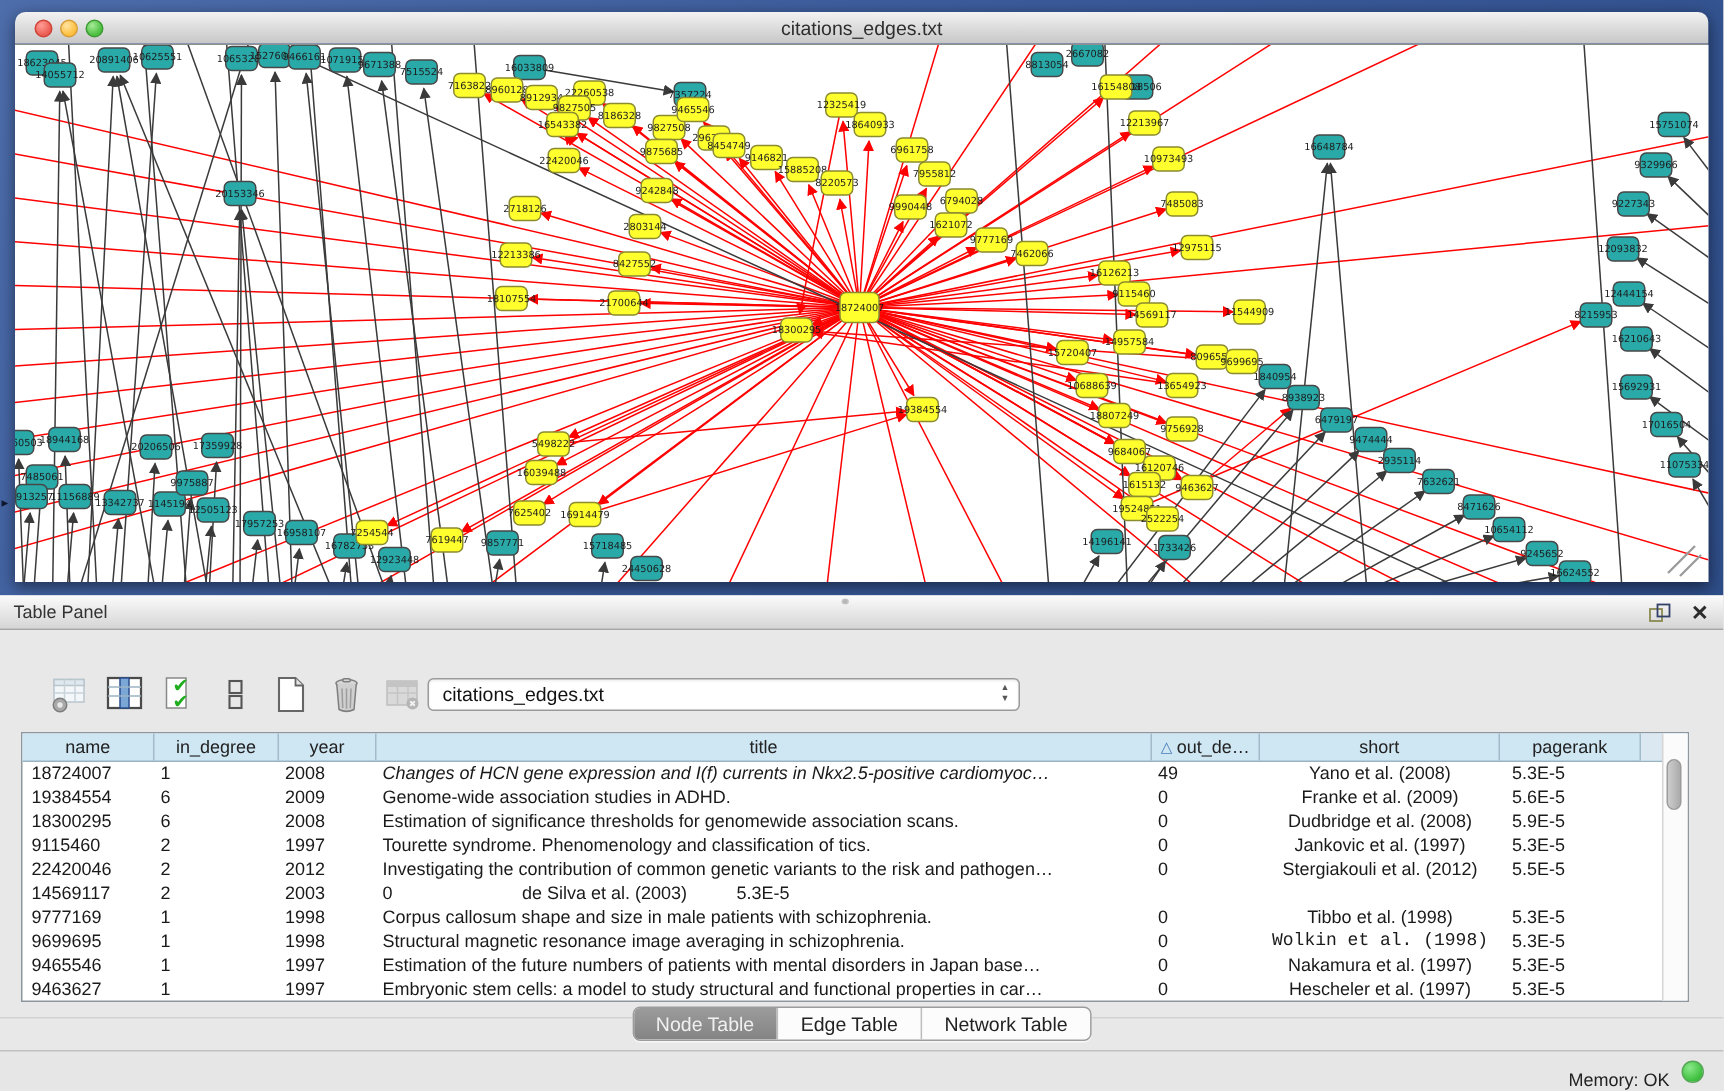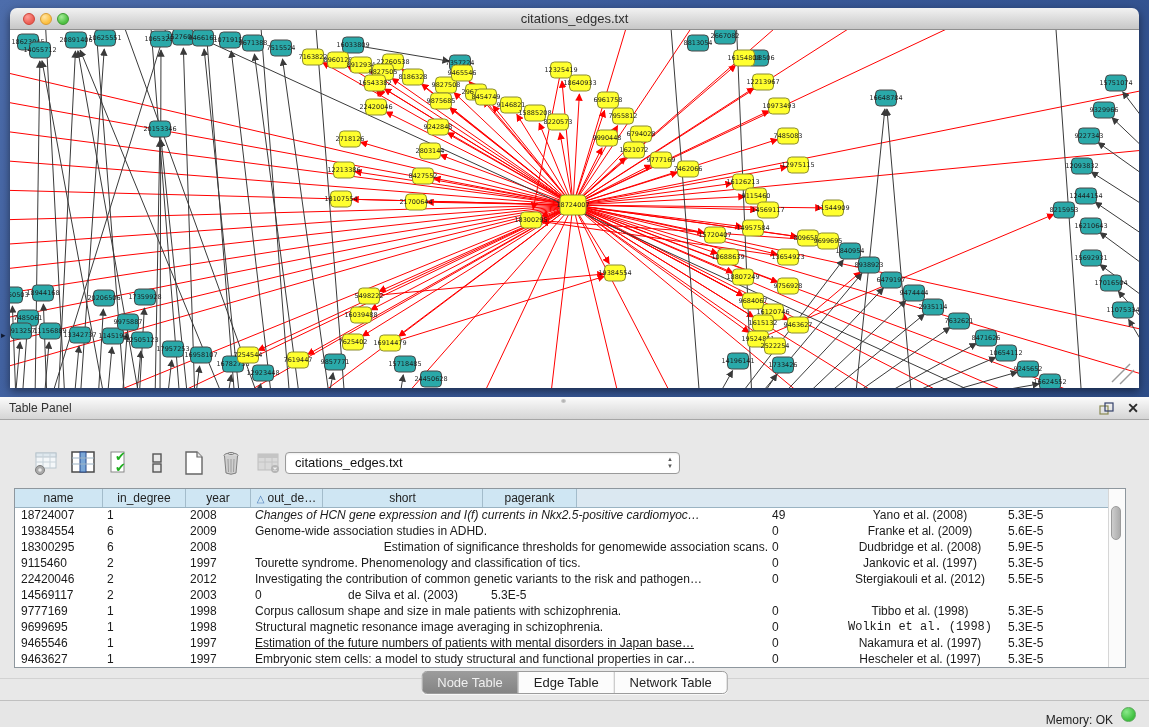--- a/index.html
+++ b/index.html
@@ -863,20 +863,23 @@
     <div class="thead" id="tbl-head">
         <div class="th" style="width: 88px;">
           <span>name</span>
         </div>
         <div class="th" style="width: 83px;">
           <span>in_degree</span>
         </div>
         <div class="th" style="width: 65px;">
           <span>year</span>
         </div>
+        <div class="th" style="width: 517px;">
+          <span>title</span>
+        </div>
         <div class="th" style="width: 72px;">
           <span class="sort">△</span>
           <span>out_de…</span>
         </div>
         <div class="th" style="width: 160px;">
           <span>short</span>
         </div>
         <div class="th" style="width: 94px;">
           <span>pagerank</span>
         </div>
@@ -897,21 +900,21 @@
           <div class="td td-year" style="width: 65px;">2009</div>
           <div class="td td-title" style="width: 517px;">Genome-wide association studies in ADHD.</div>
           <div class="td td-out_degree" style="width: 72px;">0</div>
           <div class="td td-short" style="width: 160px;">Franke et al. (2009)</div>
           <div class="td td-pagerank" style="width: 94px;">5.6E-5</div>
         </div>
         <div class="tr">
           <div class="td td-name" style="width: 88px;">18300295</div>
           <div class="td td-in_degree" style="width: 83px;">6</div>
           <div class="td td-year" style="width: 65px;">2008</div>
-          <div class="td td-title" style="width: 517px; text-align: right;">Estimation of significance thresholds for genomewide association scans.</div>
+          <div class="td td-title" style="width: 517px;">Estimation of significance thresholds for genomewide association scans.</div>
           <div class="td td-out_degree" style="width: 72px;">0</div>
           <div class="td td-short" style="width: 160px;">Dudbridge et al. (2008)</div>
           <div class="td td-pagerank" style="width: 94px;">5.9E-5</div>
         </div>
         <div class="tr">
           <div class="td td-name" style="width: 88px;">9115460</div>
           <div class="td td-in_degree" style="width: 83px;">2</div>
           <div class="td td-year" style="width: 65px;">1997</div>
           <div class="td td-title" style="width: 517px;">Tourette syndrome. Phenomenology and classification of tics.</div>
           <div class="td td-out_degree" style="width: 72px;">0</div>
@@ -950,21 +953,21 @@
           <div class="td td-year" style="width: 65px;">1998</div>
           <div class="td td-title" style="width: 517px;">Structural magnetic resonance image averaging in schizophrenia.</div>
           <div class="td td-out_degree" style="width: 72px;">0</div>
           <div class="td td-short" style="width: 160px; font-family: Liberation Mono, monospace;">Wolkin et al. (1998)</div>
           <div class="td td-pagerank" style="width: 94px;">5.3E-5</div>
         </div>
         <div class="tr">
           <div class="td td-name" style="width: 88px;">9465546</div>
           <div class="td td-in_degree" style="width: 83px;">1</div>
           <div class="td td-year" style="width: 65px;">1997</div>
-          <div class="td td-title" style="width: 517px; text-decoration: underline;">Estimation of the future numbers of patients with mental disorders in Japan base…</div>
+          <div class="td td-title" style="width: 517px;">Estimation of the future numbers of patients with mental disorders in Japan base…</div>
           <div class="td td-out_degree" style="width: 72px;">0</div>
           <div class="td td-short" style="width: 160px;">Nakamura et al. (1997)</div>
           <div class="td td-pagerank" style="width: 94px;">5.3E-5</div>
         </div>
         <div class="tr">
           <div class="td td-name" style="width: 88px;">9463627</div>
           <div class="td td-in_degree" style="width: 83px;">1</div>
           <div class="td td-year" style="width: 65px;">1997</div>
           <div class="td td-title" style="width: 517px;">Embryonic stem cells: a model to study structural and functional properties in car…</div>
           <div class="td td-out_degree" style="width: 72px;">0</div>

